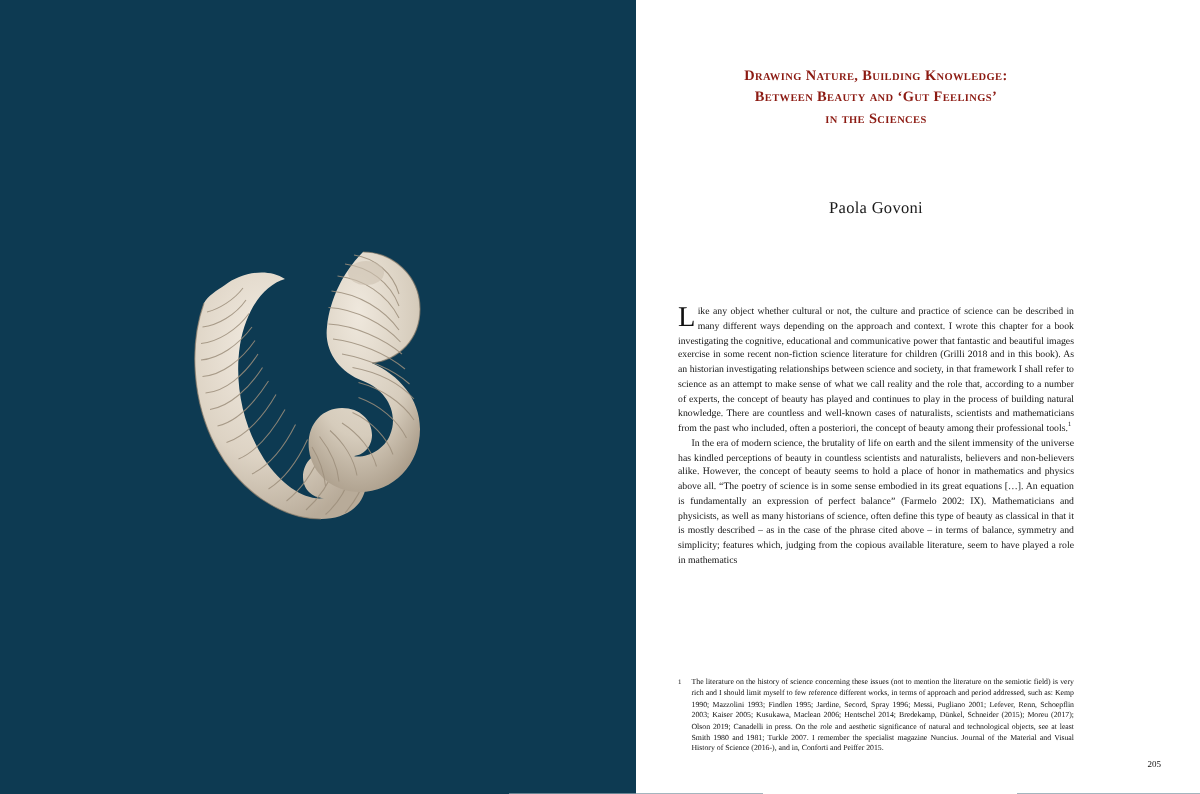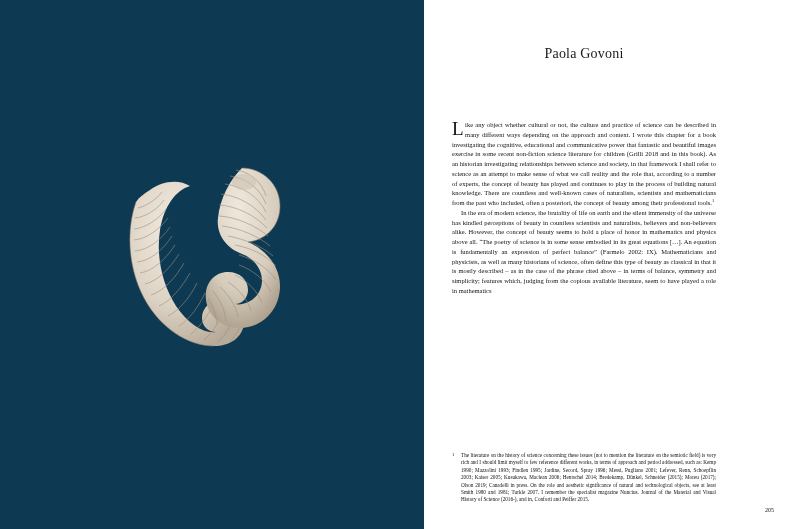--- a/index.html
+++ b/index.html
@@ -60,21 +60,21 @@
     font-size: 9.6px;
     line-height: 1.5;
     letter-spacing: 0.25px;
   }
   .title-line {
     display: block;
   }
   .author {
     margin-top: 46px;
     text-align: center;
-    font-size: 14px;
+    font-size: 11px;
     color: #1a1a1a;
     letter-spacing: 0.2px;
   }
   .body-text {
     margin-top: 58px;
     font-size: 6.5px;
     line-height: 1.5;
     text-align: justify;
     color: #111111;
     hyphens: auto;
@@ -202,20 +202,25 @@
           <path d="M36,10 C56,10 74,26 74,48 C74,68 60,82 42,84" fill="none" stroke="#8d7f6c" stroke-width="0.8" opacity="0.7"></path>
           <ellipse cx="38" cy="24" rx="12" ry="8" fill="#cdc2b0" opacity="0.6"></ellipse>
         </g>
       </svg>
     </div>
   </div>
 
   <div class="page-right">
     <div class="content">
 
+      <div class="title-block">
+        <span class="title-line">Drawing Nature, Building Knowledge:</span>
+        <span class="title-line">Between Beauty and ‘Gut Feelings’</span>
+        <span class="title-line">in the Sciences</span>
+      </div>
 
       <div class="author">Paola Govoni</div>
 
       <div class="body-text">
         <p class="first"><span class="dropcap">L</span><span>ike any object whether cultural or not, the culture and practice of science can be described in many different ways depending on the approach and context. I wrote this chapter for a book investigating the cognitive, educational and communicative power that fantastic and beautiful images exercise in some recent non-fiction science literature for children (Grilli 2018 and in this book). As an historian investigating relationships between science and society, in that framework I shall refer to science as an attempt to make sense of what we call reality and the role that, according to a number of experts, the concept of beauty has played and continues to play in the process of building natural knowledge. There are countless and well-known cases of naturalists, scientists and mathematicians from the past who included, often a posteriori, the concept of beauty among their professional tools.</span><sup>1</sup></p>
         <p><span>In the era of modern science, the brutality of life on earth and the silent immensity of the universe has kindled perceptions of beauty in countless scientists and naturalists, believers and non-believers alike. However, the concept of beauty seems to hold a place of honor in mathematics and physics above all. “The poetry of science is in some sense embodied in its great equations […]. An equation is fundamentally an expression of perfect balance” (Farmelo 2002: IX). Mathematicians and physicists, as well as many historians of science, often define this type of beauty as classical in that it is mostly described – as in the case of the phrase cited above – in terms of balance, symmetry and simplicity; features which, judging from the copious available literature, seem to have played a role in mathematics</span></p>
       </div>
 
       <div class="footnote">
         <span class="fn-num">1</span>

